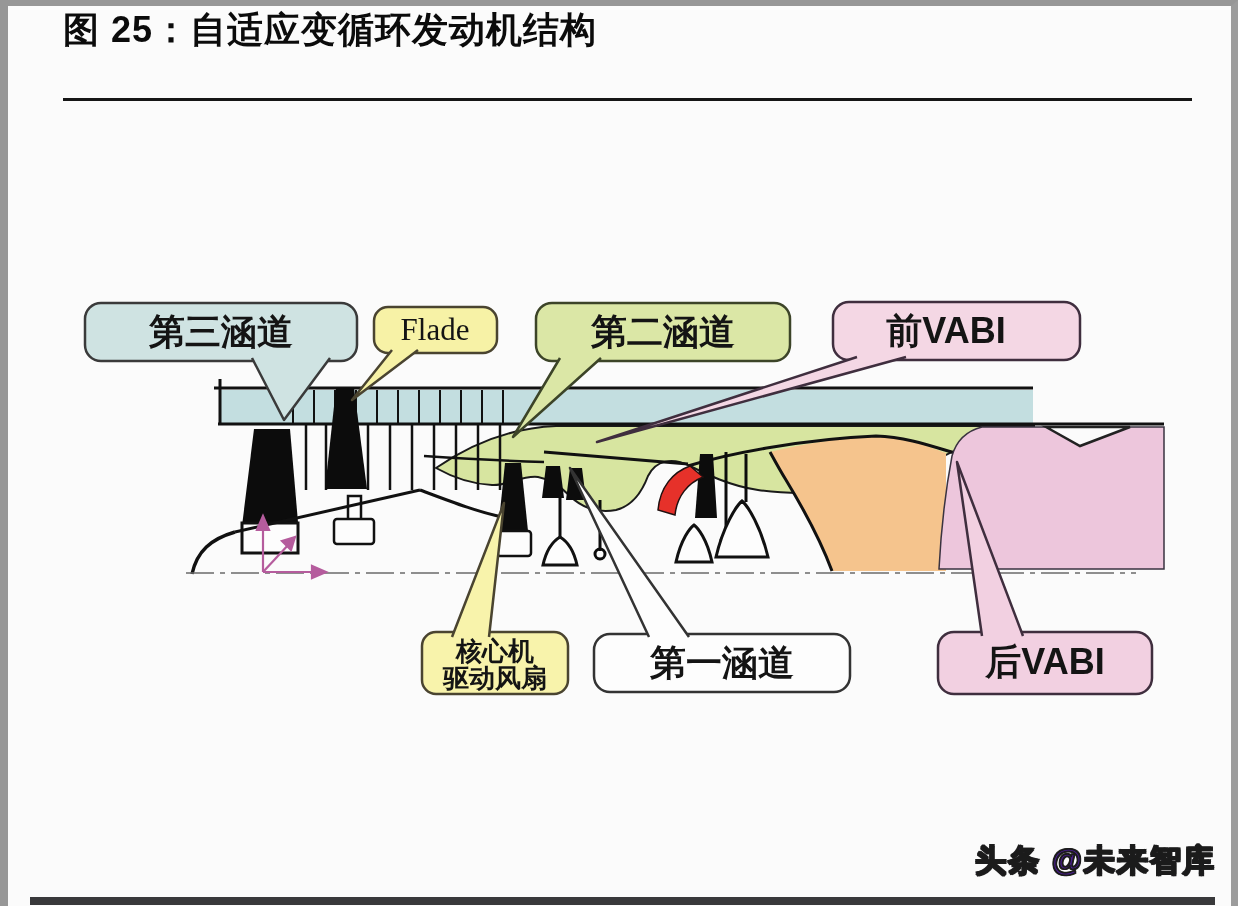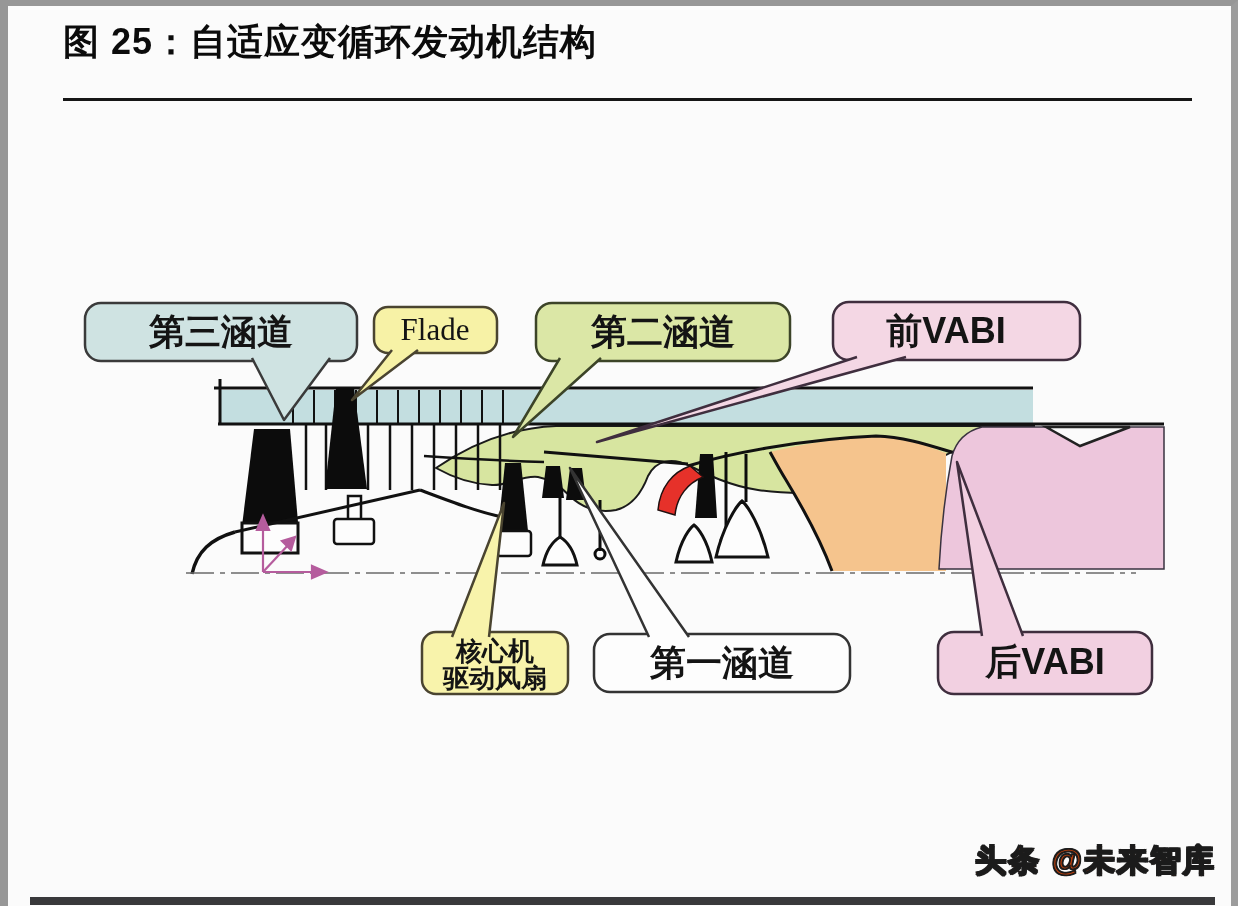--- a/index.html
+++ b/index.html
@@ -4,25 +4,25 @@
 <style>
   html,body{margin:0;padding:0;}
   body{
     width:1238px;height:906px;position:relative;overflow:hidden;
     background:#fbfbfb;
     font-family:"Liberation Sans", sans-serif;
   }
   .frame{position:absolute;inset:0;border-top:6px solid #979797;
          border-left:8px solid #979797;border-right:7px solid #9c9c9c;
          pointer-events:none;}
-  .title{position:absolute;left:63px;top:18px;font-size:36px;font-weight:bold;
+  .title{position:absolute;left:63px;top:6px;font-size:36px;font-weight:bold;
          color:#0b0b0b;letter-spacing:1px;white-space:nowrap;}
   .rule{position:absolute;left:63px;top:98px;width:1129px;height:3px;background:#161616;}
   .watermark{position:absolute;right:22px;top:840px;font-size:31px;font-weight:bold;
-         color:#c2410c;-webkit-text-stroke:1.4px #1b1b1b;
+         color:#4c1d95;-webkit-text-stroke:1.4px #1b1b1b;
          text-shadow:1px 1px 0 #222,-1px -1px 0 #222,1px -1px 0 #222,-1px 1px 0 #222;
          letter-spacing:2px;white-space:nowrap;}
   .bottombar{position:absolute;left:30px;top:897px;width:1185px;height:8px;background:#39393b;}
   svg{position:absolute;left:0;top:0;}
   .callout-text{font-size:36px;font-weight:600;fill:#141414;}
   .callout-text-sm{font-size:26px;font-weight:600;fill:#141414;}
   .flade-text{font-size:31px;font-family:"Liberation Serif", serif;fill:#141414;}
 </style>
 </head>
 <body>

